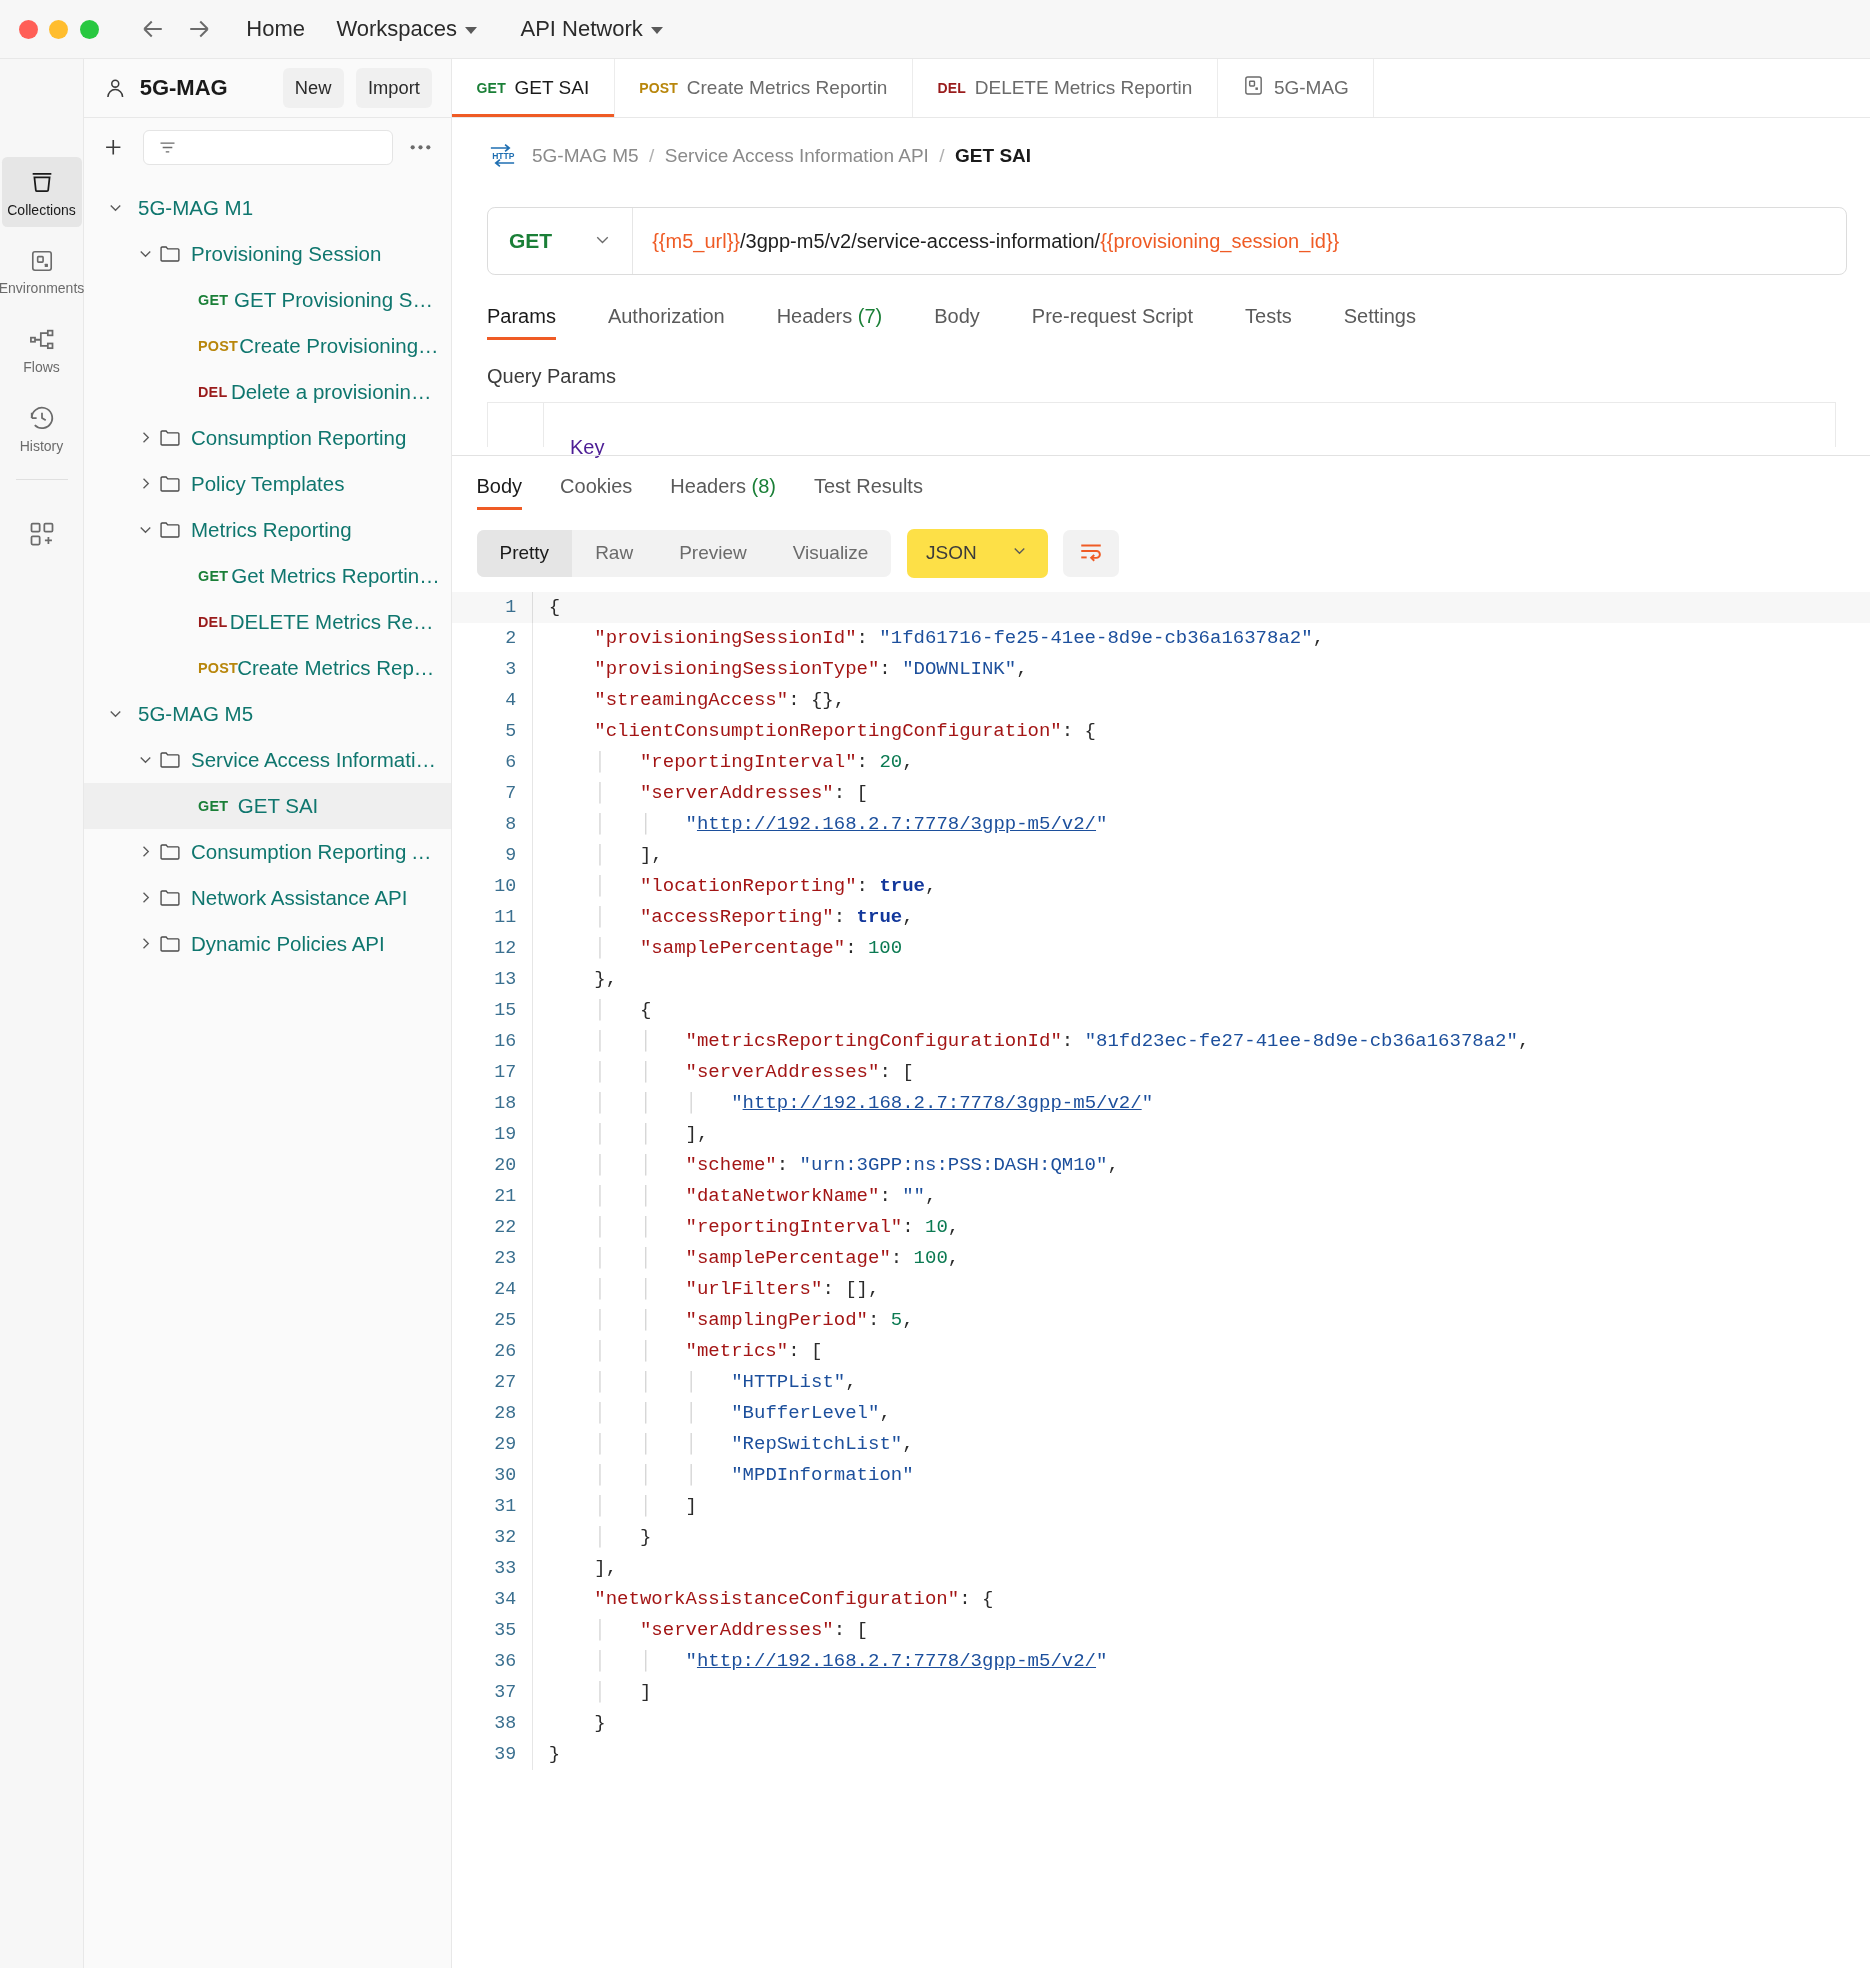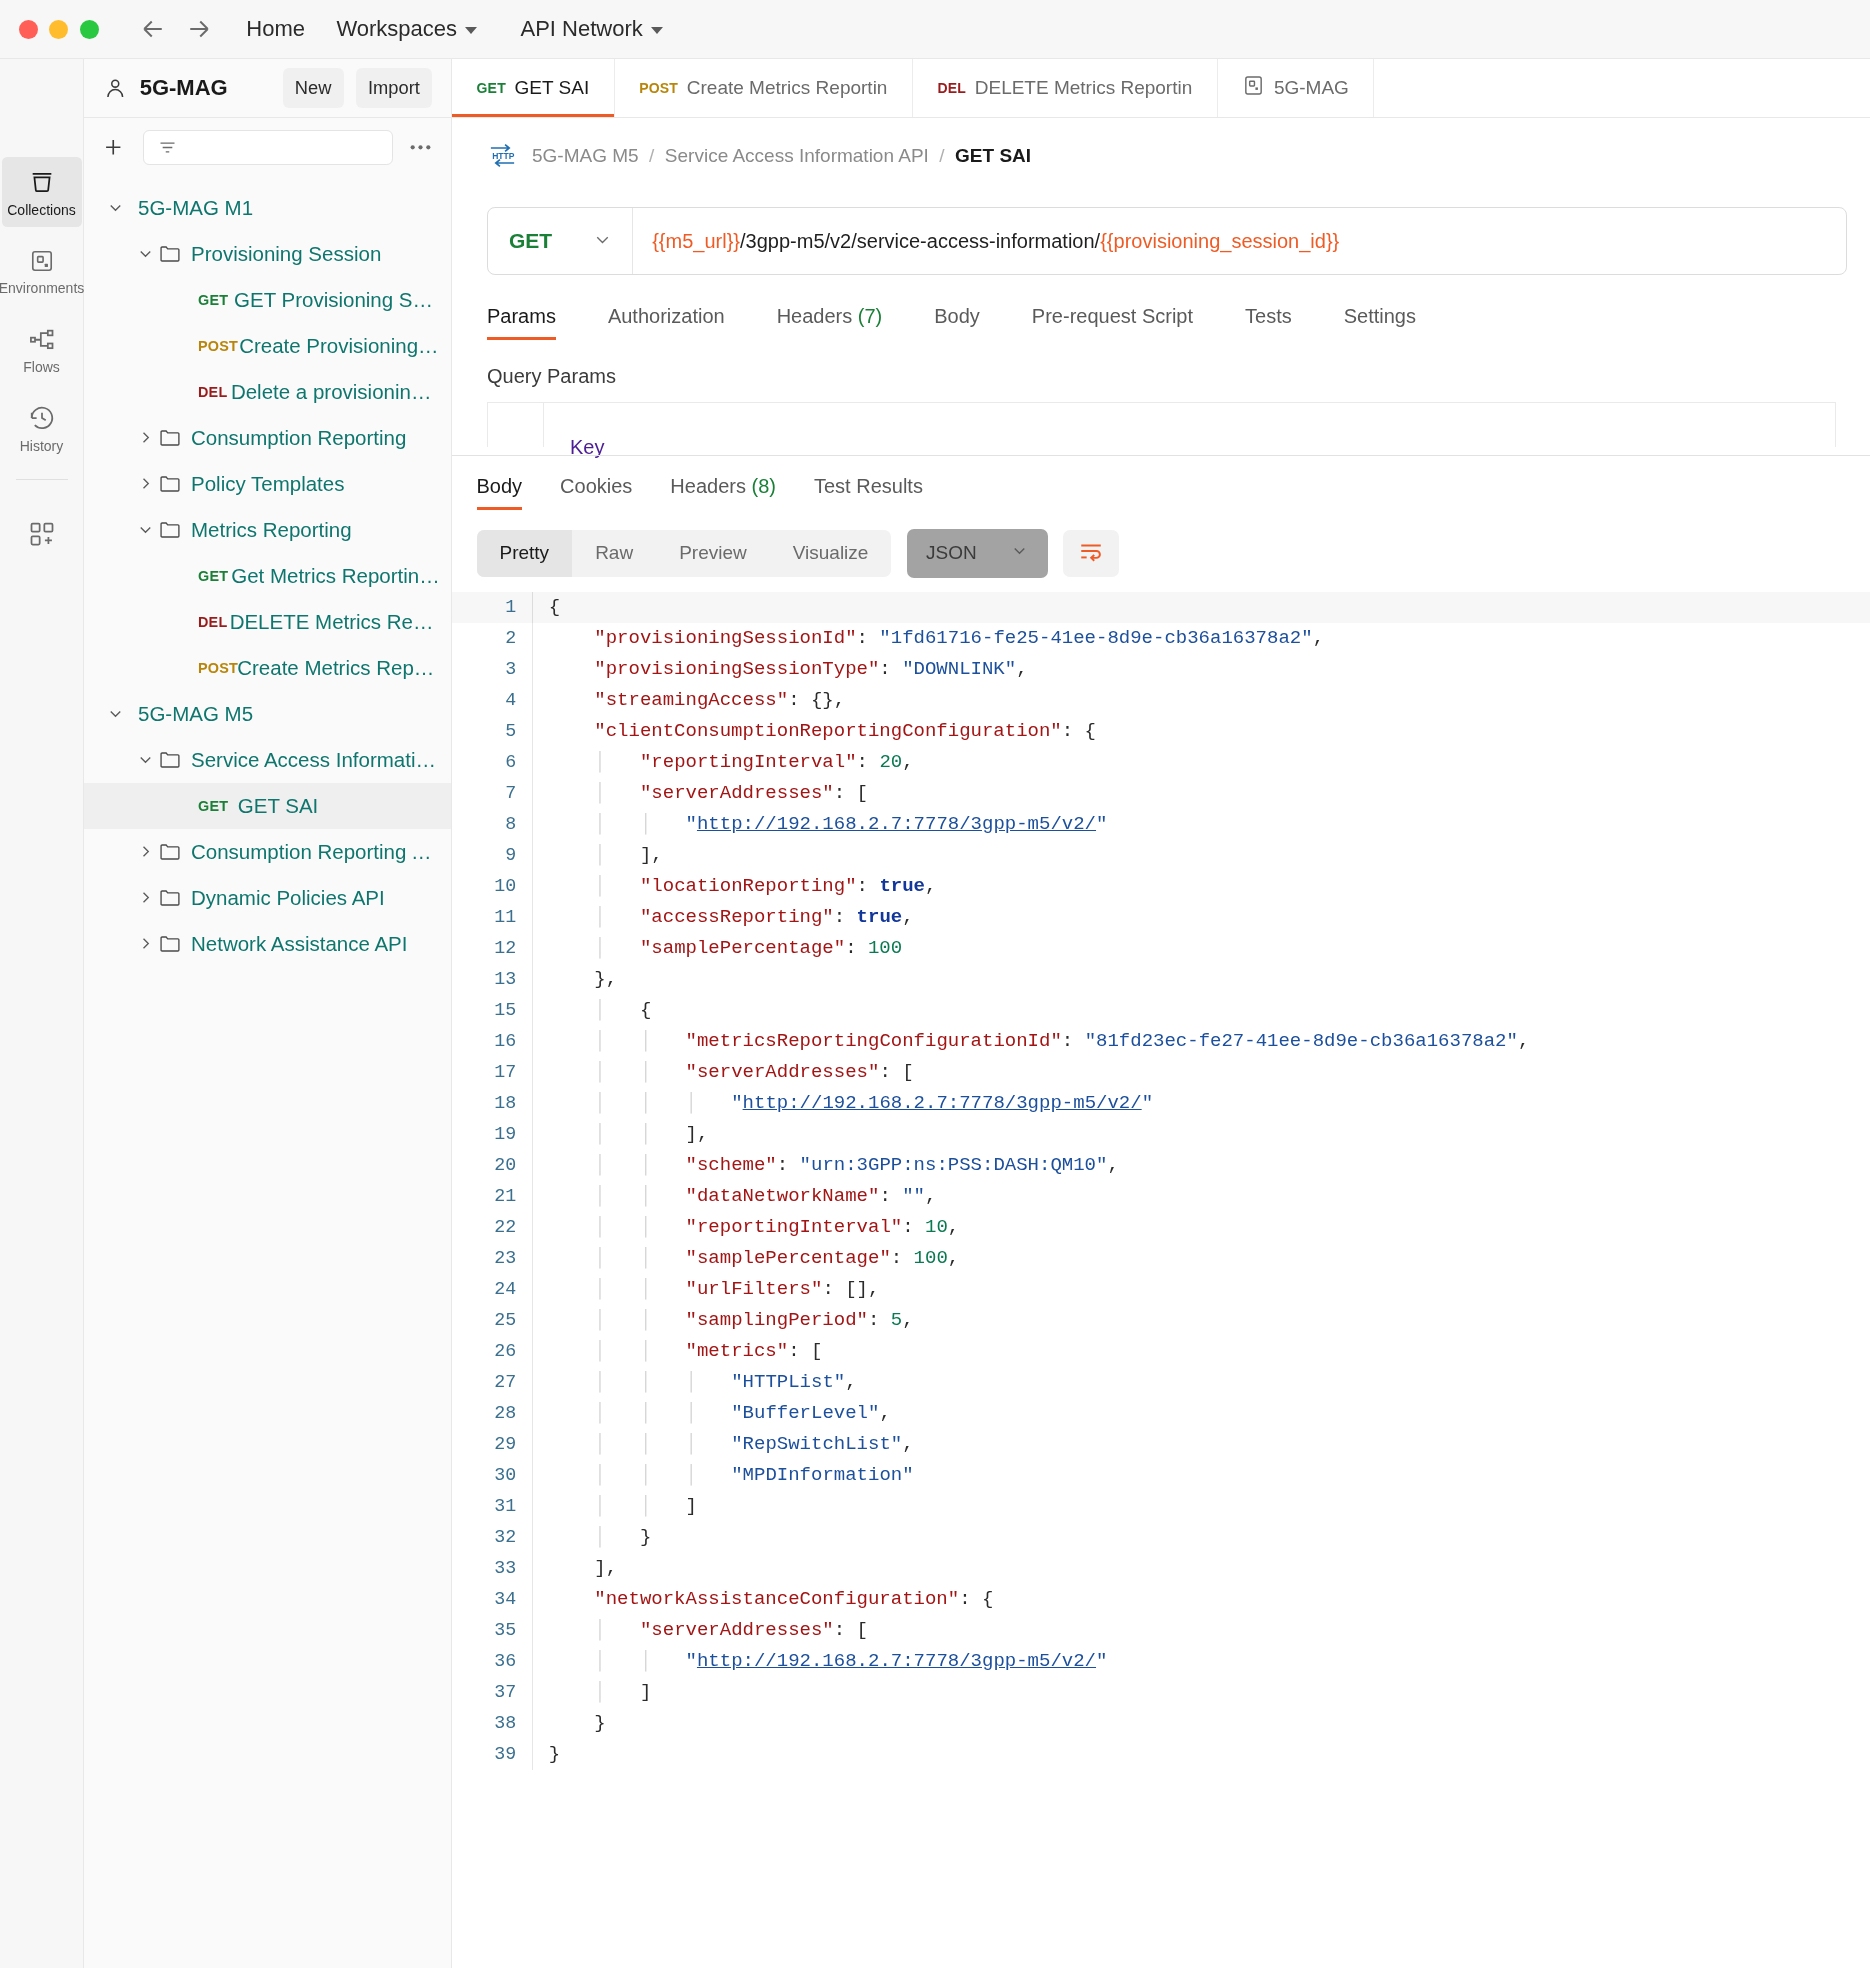--- a/index.html
+++ b/index.html
@@ -205,21 +205,21 @@
   }
 
   .viewbar { display: flex; align-items: center; gap: 15.7px; margin: 19px 0 0 24.5px; }
   .segmented { display: flex; background: #f2f2f2; border-radius: 7px; overflow: hidden; }
   .seg {
     font-size: 19px; color: #6b6b6b; padding: 12.2px 23px; cursor: pointer; white-space: nowrap;
   }
   .seg.active { background: #e5e5e5; color: #1a1a1a; }
   .jsonsel {
     display: flex; align-items: center; gap: 33px;
-    background: #a3a3a3; border-radius: 7px;
+    background: #fde047; border-radius: 7px;
     padding: 12.2px 19px; font-size: 19px; color: #3b3b3b; cursor: pointer;
   }
   .wrapbtn {
     background: #f2f2f2; border-radius: 7px; width: 56px; height: 47px;
     display: flex; align-items: center; justify-content: center; cursor: pointer;
   }
 
   
   .code {
     margin-top: 14px; flex: 1;
@@ -498,34 +498,34 @@
           <span class="chev">
             <svg width="19" height="19" viewBox="0 0 24 24" fill="none" stroke="currentColor" stroke-width="1.7">
               <path d="M9.5 6 15.5 12 9.5 18"></path>
             </svg>
           </span>
           <span class="folder-ico">
             <svg width="23" height="23" viewBox="0 0 24 24" fill="none" stroke="currentColor" stroke-width="1.4">
               <path d="M3.2 6.2a1 1 0 0 1 1-1h4.3l1.6 2h10.7a1 1 0 0 1 1 1v10.6a1 1 0 0 1-1 1H4.2a1 1 0 0 1-1-1V6.2z"></path>
             </svg>
           </span>
-          <span class="tlabel">Dynamic Policies API</span>
+          <span class="tlabel">Network Assistance API</span>
         </div>
         <div class="trow" style="padding-left: 49px;">
           <span class="chev">
             <svg width="19" height="19" viewBox="0 0 24 24" fill="none" stroke="currentColor" stroke-width="1.7">
               <path d="M9.5 6 15.5 12 9.5 18"></path>
             </svg>
           </span>
           <span class="folder-ico">
             <svg width="23" height="23" viewBox="0 0 24 24" fill="none" stroke="currentColor" stroke-width="1.4">
               <path d="M3.2 6.2a1 1 0 0 1 1-1h4.3l1.6 2h10.7a1 1 0 0 1 1 1v10.6a1 1 0 0 1-1 1H4.2a1 1 0 0 1-1-1V6.2z"></path>
             </svg>
           </span>
-          <span class="tlabel">Network Assistance API</span>
+          <span class="tlabel">Dynamic Policies API</span>
         </div>
       </div>
   </div>
 
   <div class="main">
 
     <div class="tabbar" id="tabbar">
         <div class="rtab active">
           <span class="verb get">GET</span>
           <span class="ttext">GET SAI</span>

